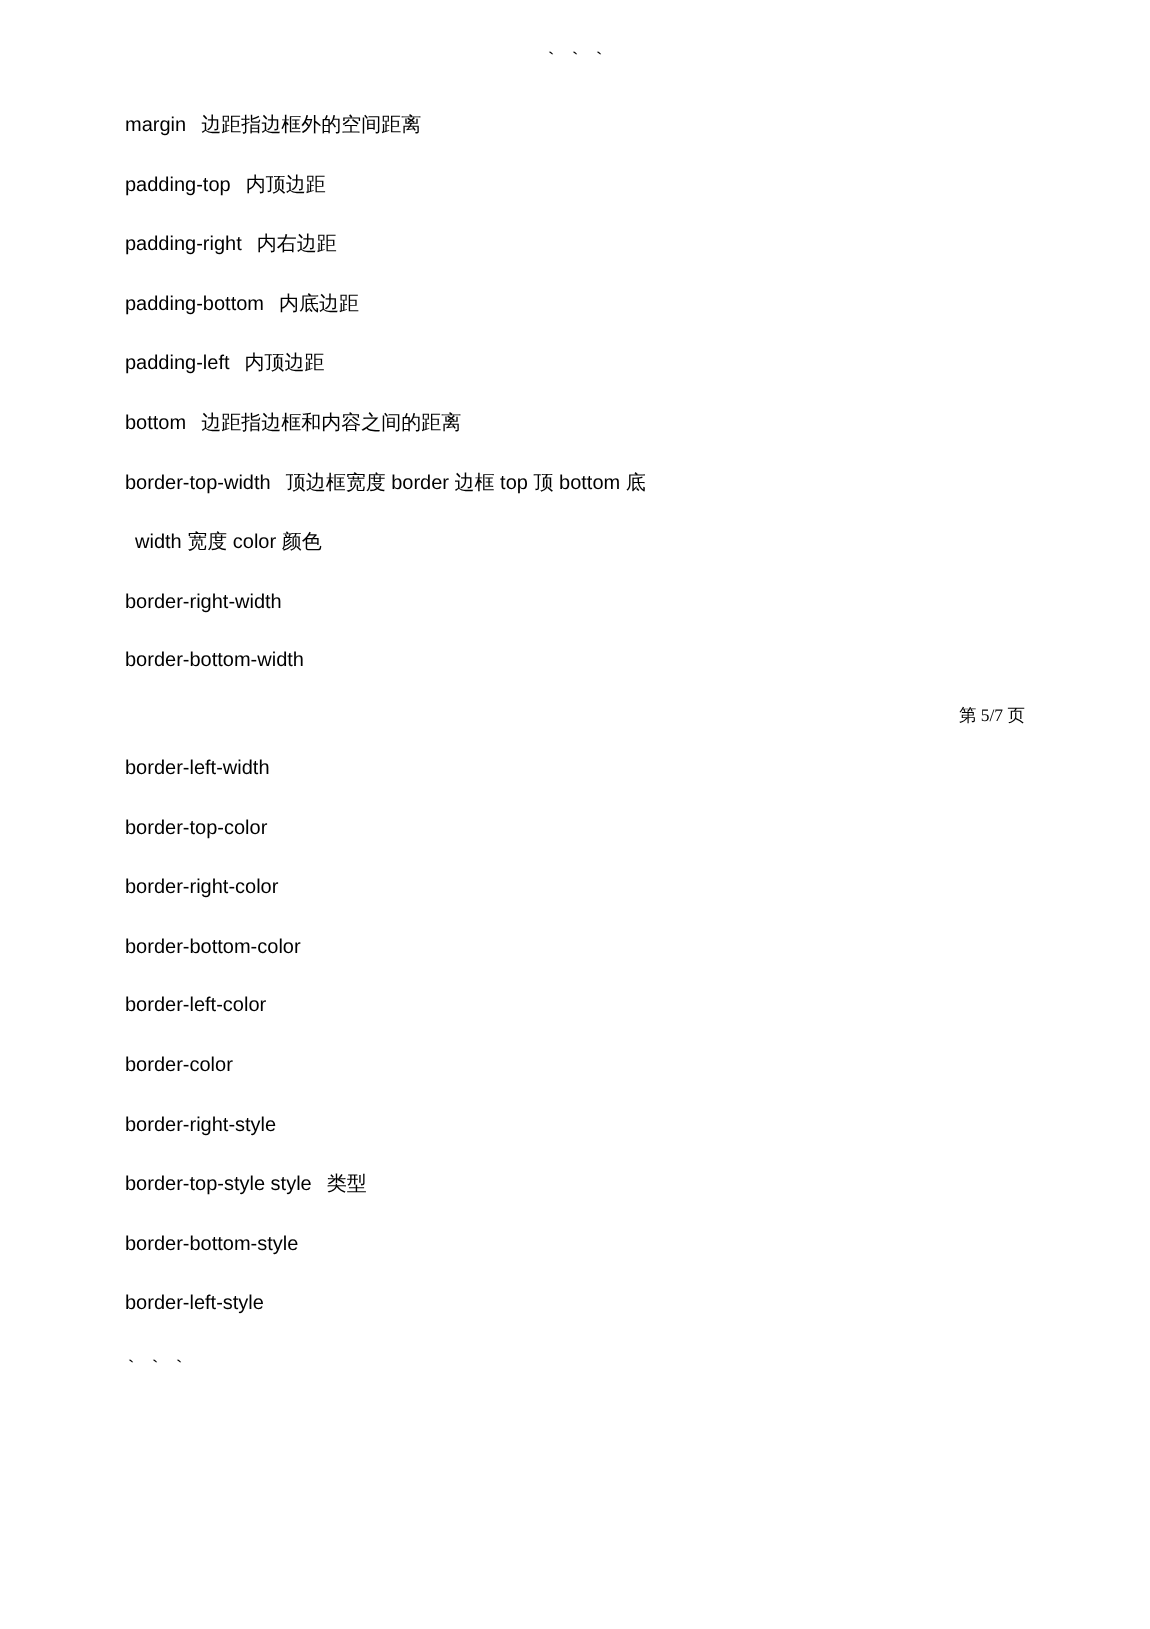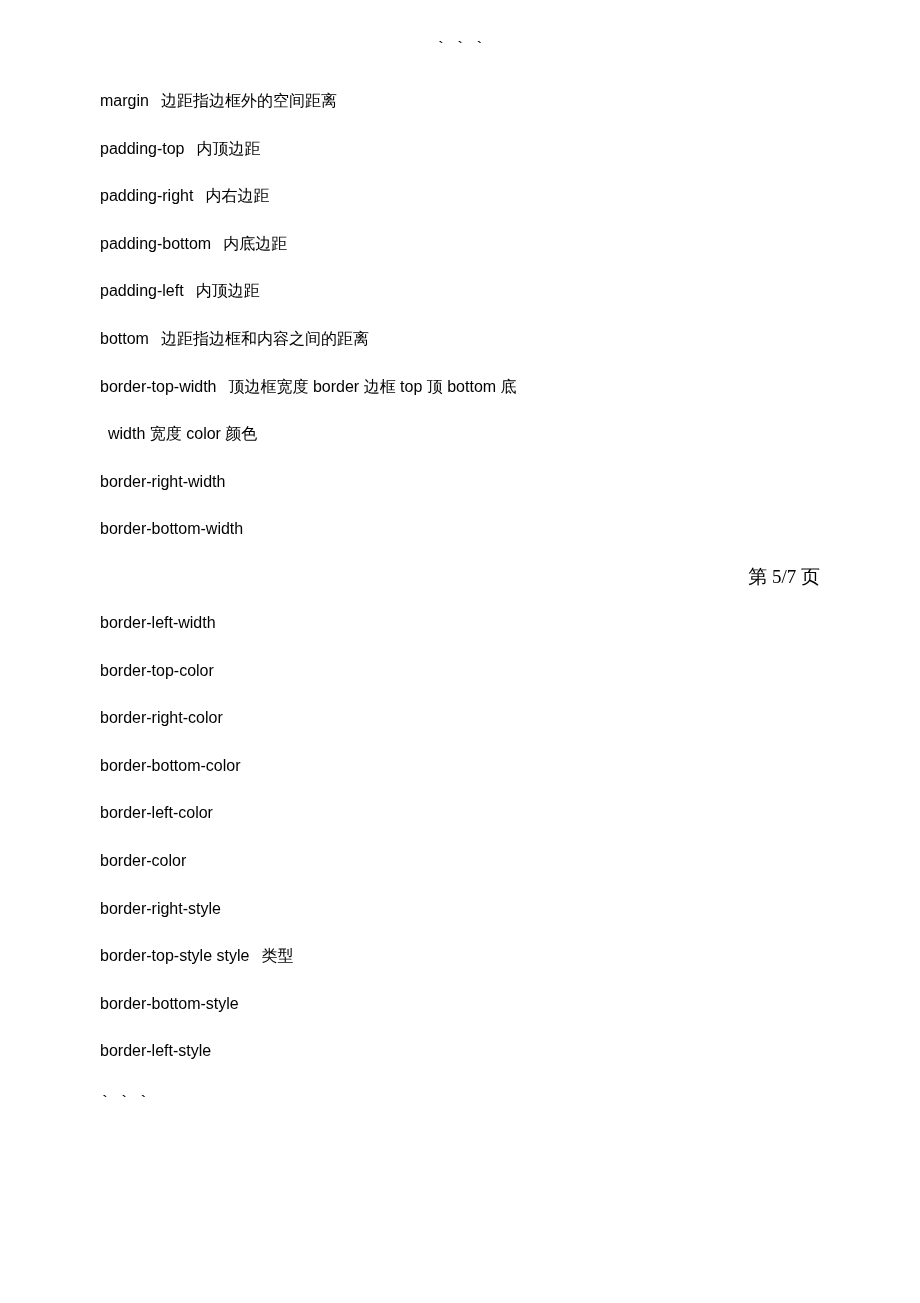--- a/index.html
+++ b/index.html
@@ -49,21 +49,21 @@
       font-weight: normal;
     }
 
     .description {
       font-family: Liberation Sans, sans-serif;
       margin-left: 8px;
     }
 
     .page-indicator {
       text-align: right;
-      font-size: 19px;
+      font-size: 14px;
       margin: 10px 0 20px 0;
       font-family: "SimSun", "宋体", serif;
     }
 
     .bottom-backtick {
       font-family: "Courier New", monospace;
       font-size: 16px;
       margin-top: 30px;
       color: #000;
     }

